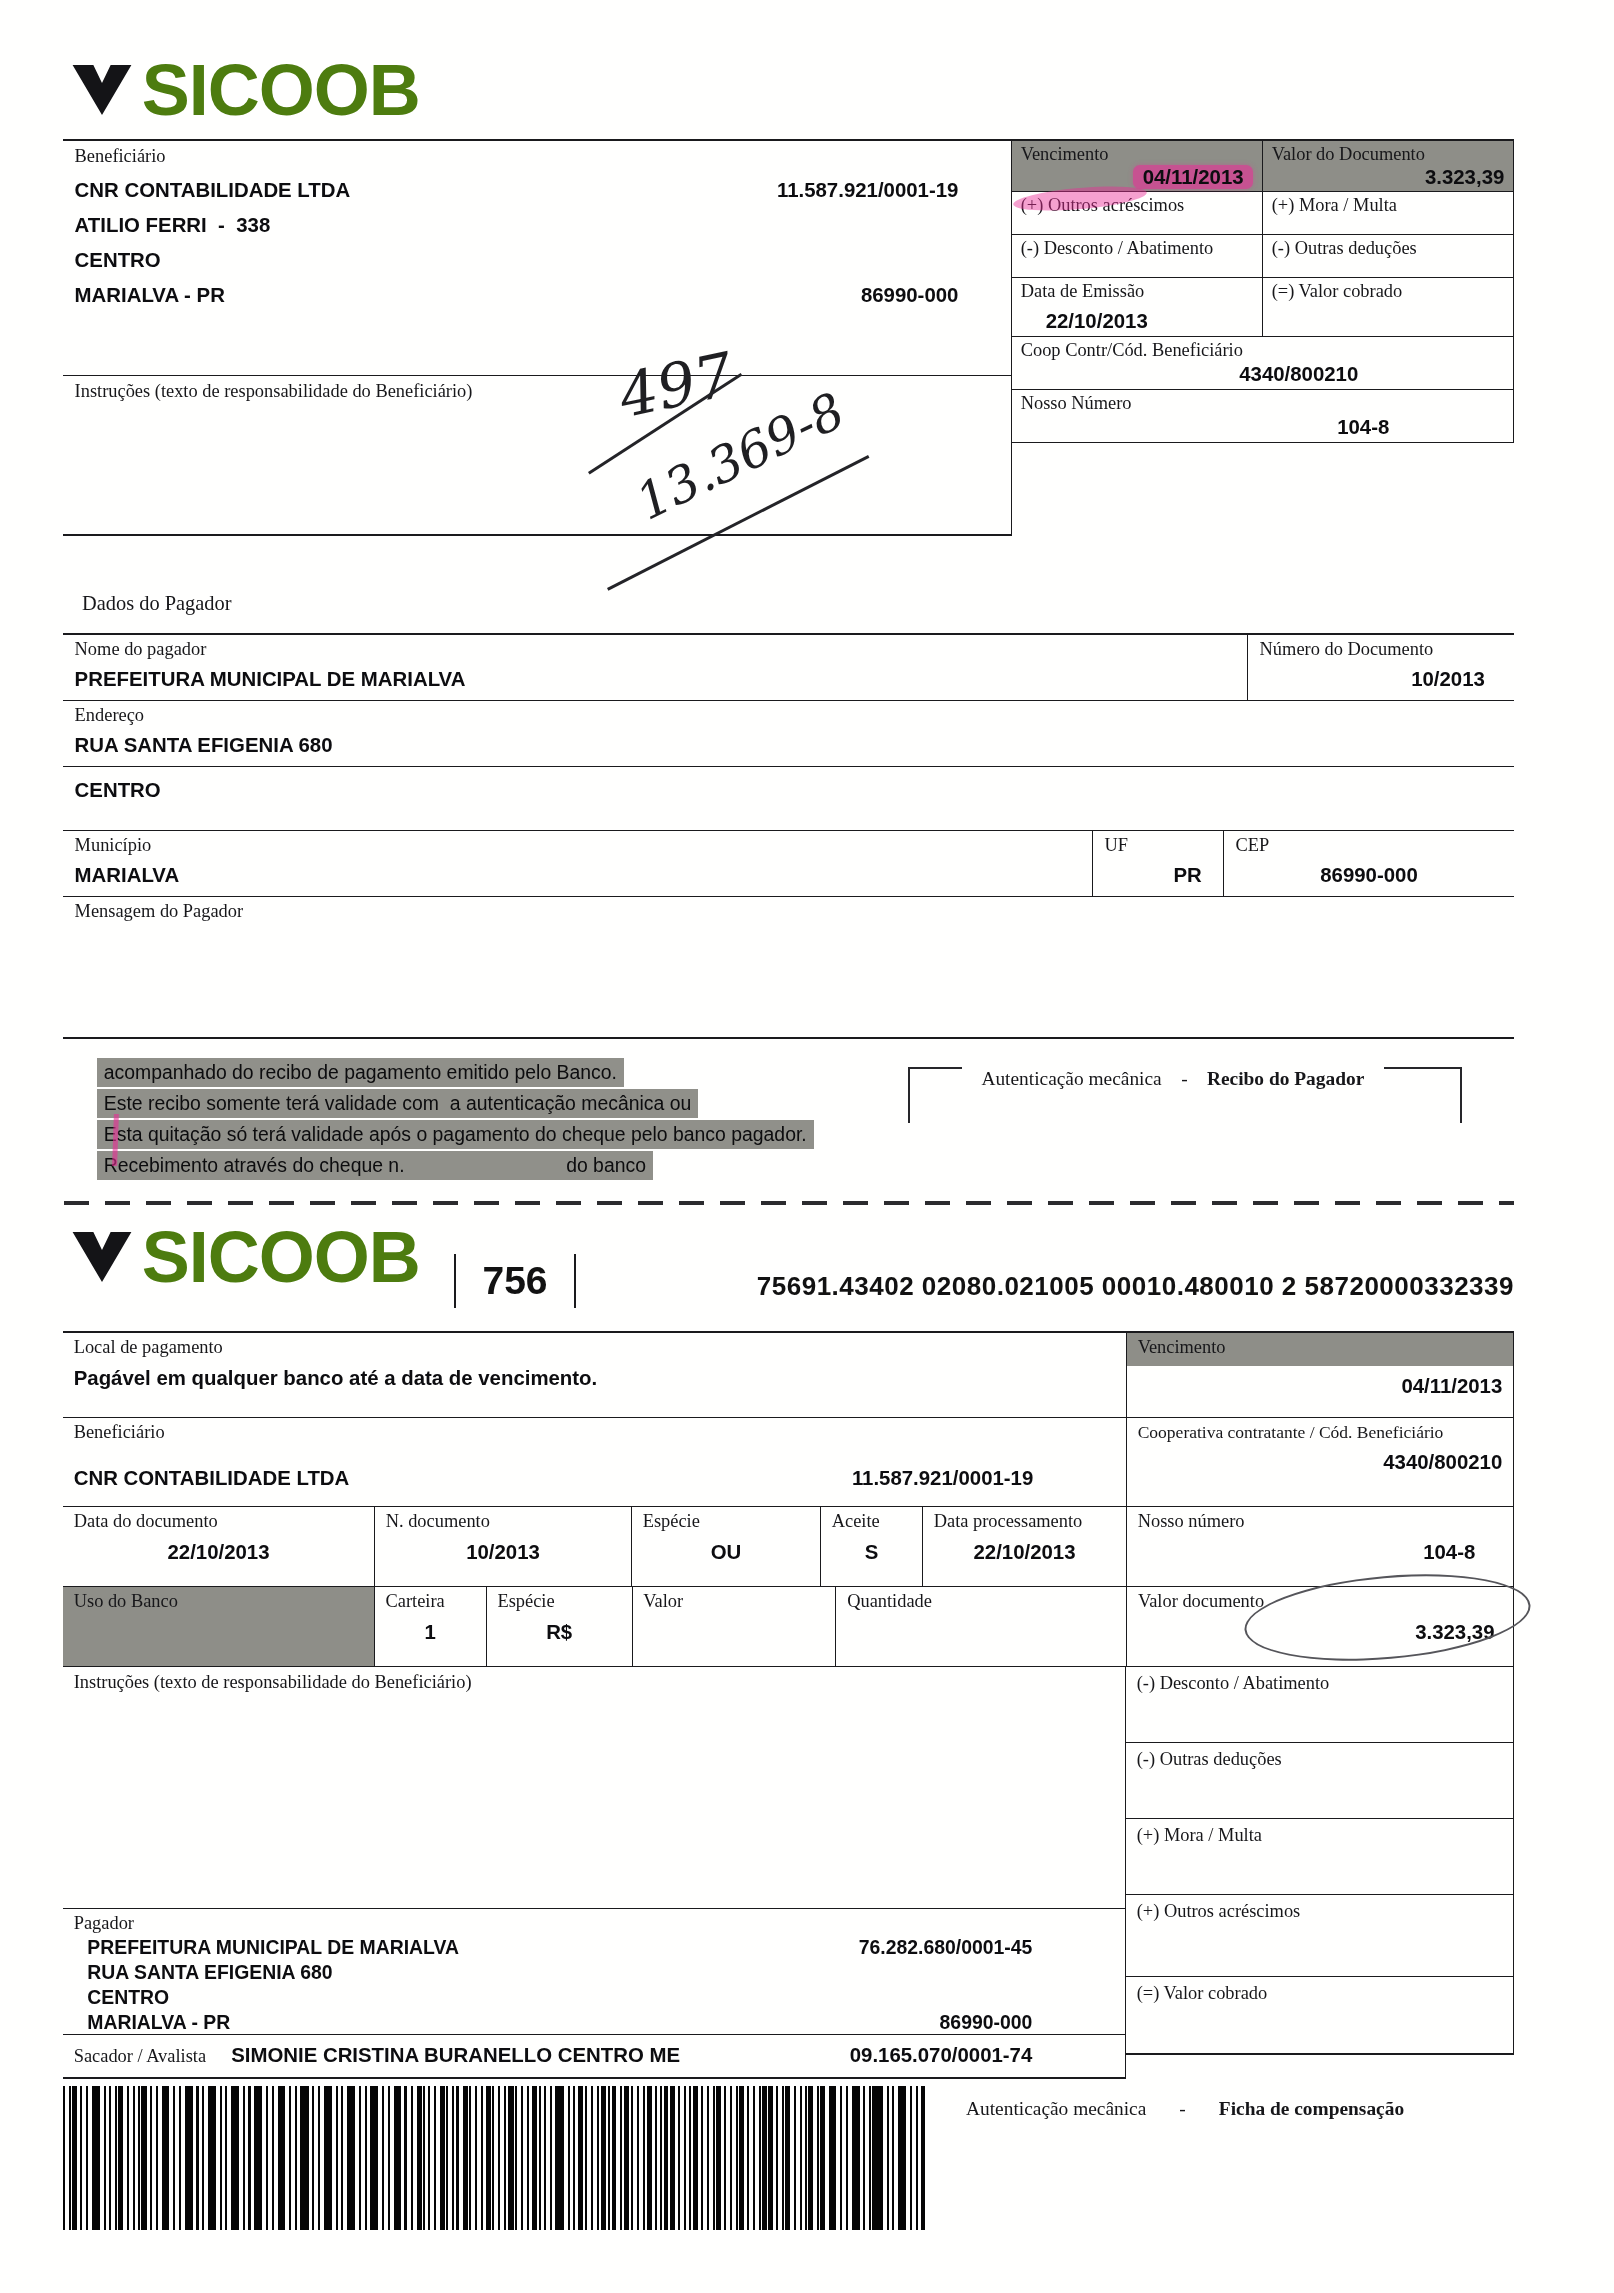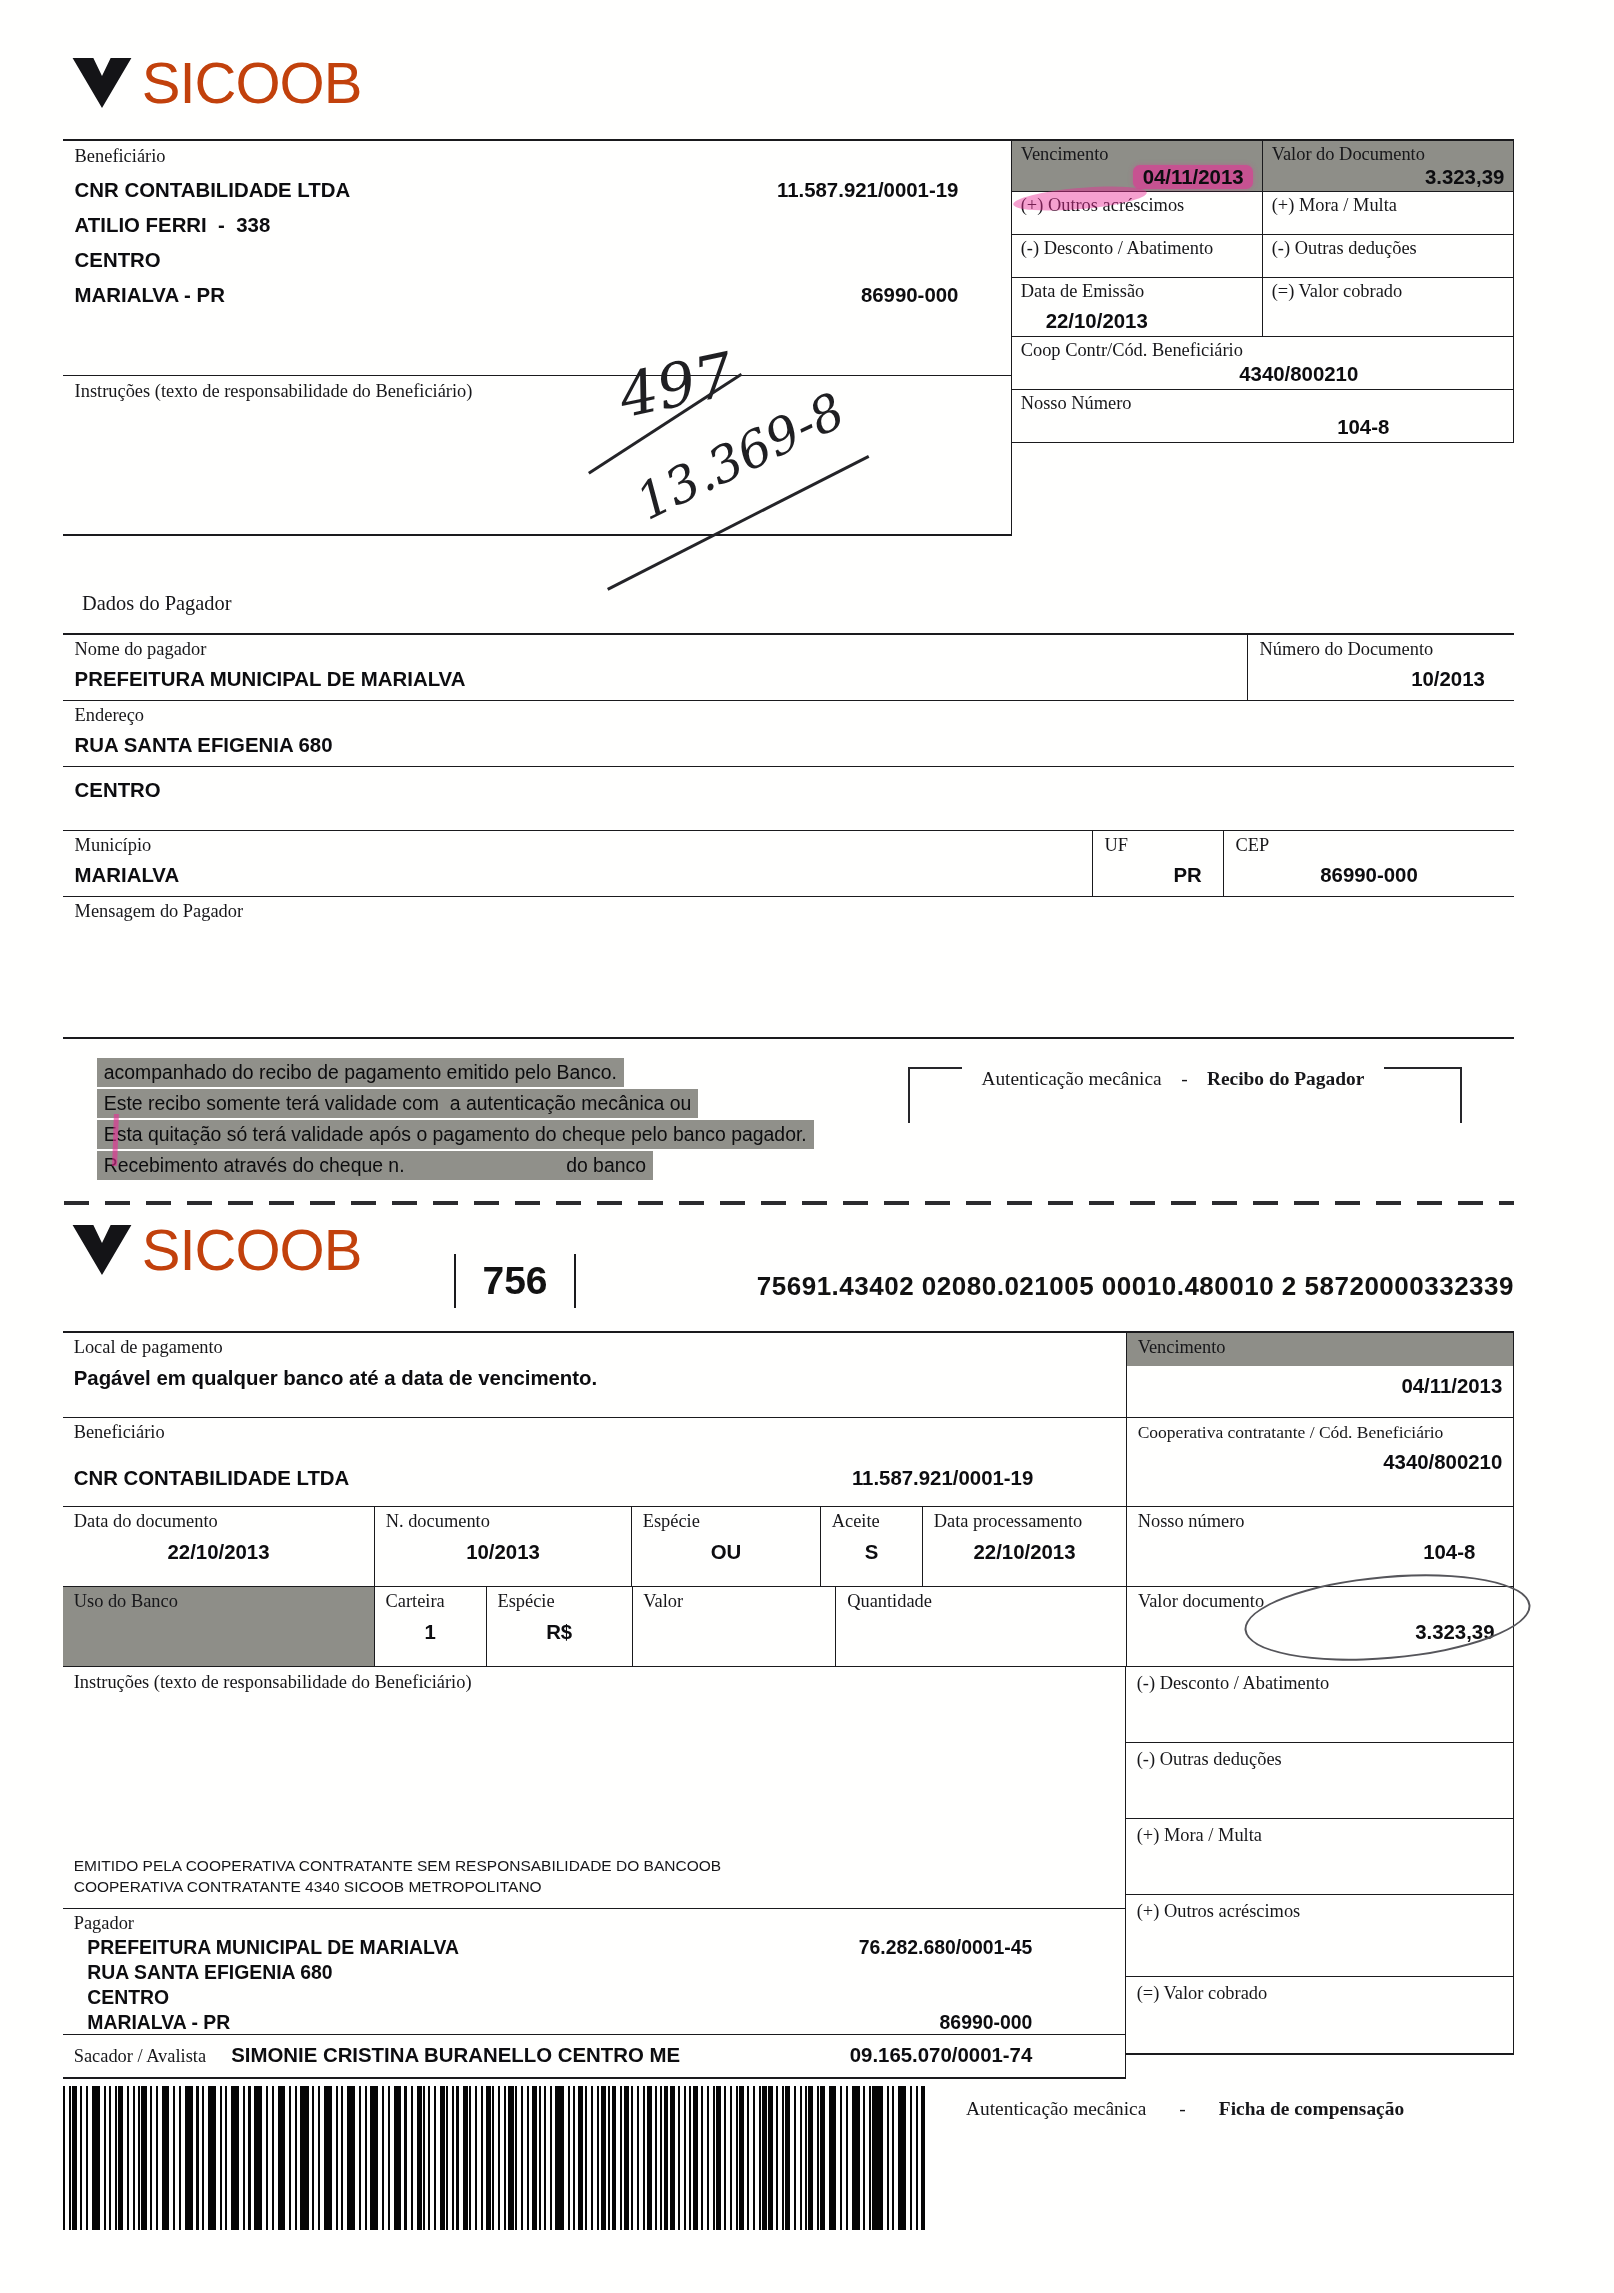--- a/index.html
+++ b/index.html
@@ -9,21 +9,21 @@
 
   .lbl{font-family:"Liberation Serif",serif;font-size:19.4px;color:#17171a;line-height:1.15}
   .lbl.sm{font-size:18.4px}
   .val{font-family:"Liberation Sans","DejaVu Sans",sans-serif;font-weight:bold;font-size:20.4px;color:#0d0d10;line-height:1.2}
   .ta-r{text-align:right}
   .ta-c{text-align:center}
   .pre{white-space:pre}
 
   
   .logo{position:absolute;display:flex;align-items:center;gap:7.8px}
-  .logo .word{font-family:"Liberation Sans",sans-serif;font-weight:normal;font-size:58px;letter-spacing:-1px;line-height:1;color:#c2410c}
+  .logo .word{font-family:"Liberation Sans",sans-serif;font-weight:bold;font-size:72px;letter-spacing:-1px;line-height:1;color:#4d7c0f}
   .logo-top{left:70px;top:54px}
   .logo-ficha{left:70px;top:1221px}
 
   
   .top-table{position:absolute;left:63px;top:139px;width:1451px;display:flex;align-items:flex-start;border-top:2.9px solid #1a1a1d}
   .top-left{width:949px;border-right:1.9px solid #1a1a1d;border-bottom:2.9px solid #1a1a1d}
   .benef{height:235px;border-bottom:1.9px solid #1a1a1d;padding:4.9px 11.6px;position:relative}
   .bline{display:flex;margin-top:10.7px}
   .tabbed{margin-left:auto;margin-right:41px}
   .instr{height:158px;padding:4.9px 11.6px;position:relative}
@@ -366,24 +366,20 @@
       <div class="f-cell w400">
         <div class="lbl sm">Valor documento</div>
         <div class="val ta-r" style="padding-right:7.8px">3.323,39</div>
       </div>
     </div>
 
     <div class="f-bottom">
       <div class="fb-left">
         <div class="instr-box">
           <div class="lbl sm">Instruções (texto de responsabilidade do Beneficiário)</div>
-          <div class="emitido">
-            <div>EMITIDO PELA COOPERATIVA CONTRATANTE SEM RESPONSABILIDADE DO BANCOOB</div>
-            <div>COOPERATIVA CONTRATANTE 4340 SICOOB METROPOLITANO</div>
-          </div>
         </div>
         <div class="pagador-box">
           <div class="lbl sm">Pagador</div>
           <div class="pgline">
             <span class="val pg-indent">PREFEITURA MUNICIPAL DE MARIALVA</span>
             <span class="val tab2">76.282.680/0001-45</span>
           </div>
           <div class="pgline">
               <span class="val pg-indent">RUA SANTA EFIGENIA 680</span>
             </div>

